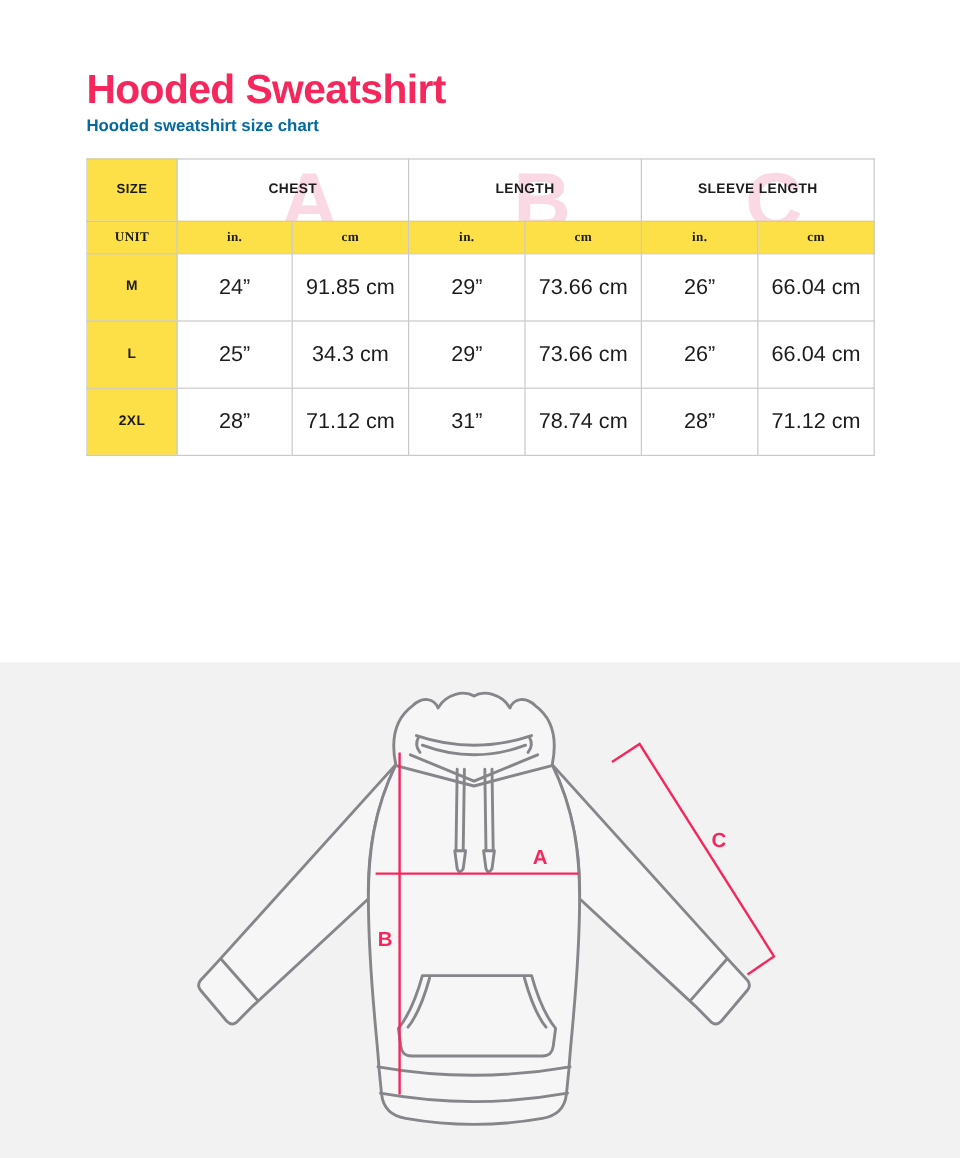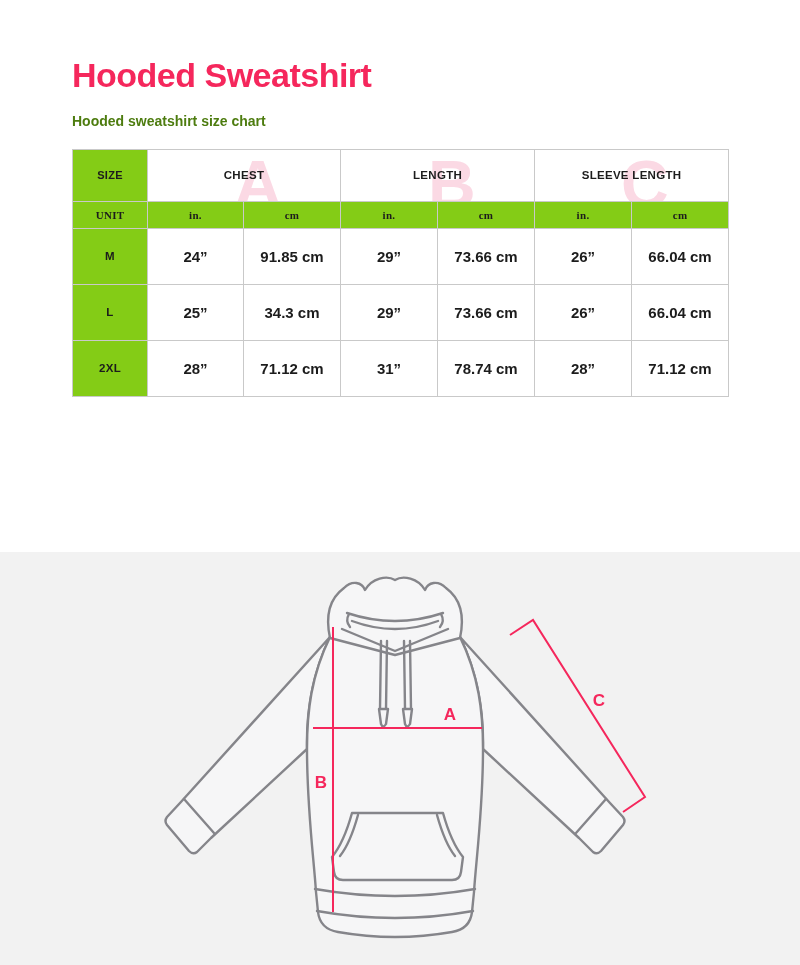--- a/index.html
+++ b/index.html
@@ -6,21 +6,21 @@
   body{
     width:800px;height:965px;background:#ffffff;position:relative;
     font-family:"Liberation Sans", sans-serif;overflow:hidden;
   }
   .content{padding:58px 72px 12px 72px;}
   .page-title{
     color:#f5275c;font-size:34px;font-weight:800;letter-spacing:-0.5px;
     margin:0;line-height:1.05;
   }
   .page-subtitle{
-    color:#4d7c0f;font-size:14px;font-weight:700;margin:19px 0 0 0;
+    color:#0369a1;font-size:14px;font-weight:700;margin:2px 0 0 0;
   }
   .table-wrap{position:relative;margin-top:20px;width:656px;}
   .watermark{
     position:absolute;top:2px;z-index:0;color:#fbd9e4;font-weight:800;
     font-size:66px;line-height:1;pointer-events:none;user-select:none;
   }
   .wm-a{left:162px;}
   .wm-b{left:356px;}
   .wm-c{left:549px;}
   table.size-chart{
@@ -28,26 +28,26 @@
     width:656px;background:transparent;
   }
   table.size-chart td, table.size-chart th{
     border:1px solid #c9c9c9;text-align:center;vertical-align:middle;
     padding:0;color:#1c1c1c;
   }
   tr.header-row{height:52px;}
   tr.unit-row{height:27px;font-family:Liberation Serif, serif;}
   tr.data-row{height:56px;}
   th.corner, td.size-cell, tr.unit-row th{
-    background:#84cc16;font-weight:700;font-size:11px;letter-spacing:0.3px;
+    background:#fde047;font-weight:700;font-size:11px;letter-spacing:0.3px;
   }
   th.group-h{
     background:transparent;font-weight:700;font-size:11.5px;letter-spacing:0.3px;
   }
-  td.val{font-size:15px;font-weight:700;color:#262626;background:transparent;}
+  td.val{font-size:18px;font-weight:400;color:#262626;background:transparent;}
   td.size-cell{font-size:11.5px;}
   .diagram-panel{
     position:absolute;left:0;top:552px;width:800px;height:413px;
     background:#f2f2f2;
   }
   .diagram-panel svg{display:block;}
 </style>
 </head>
 <body>
 

